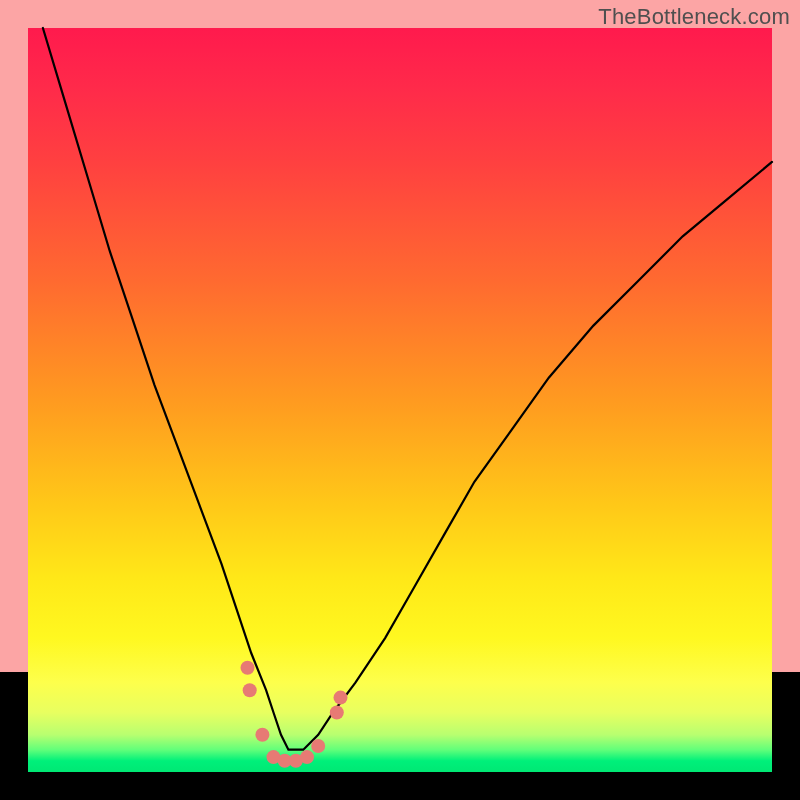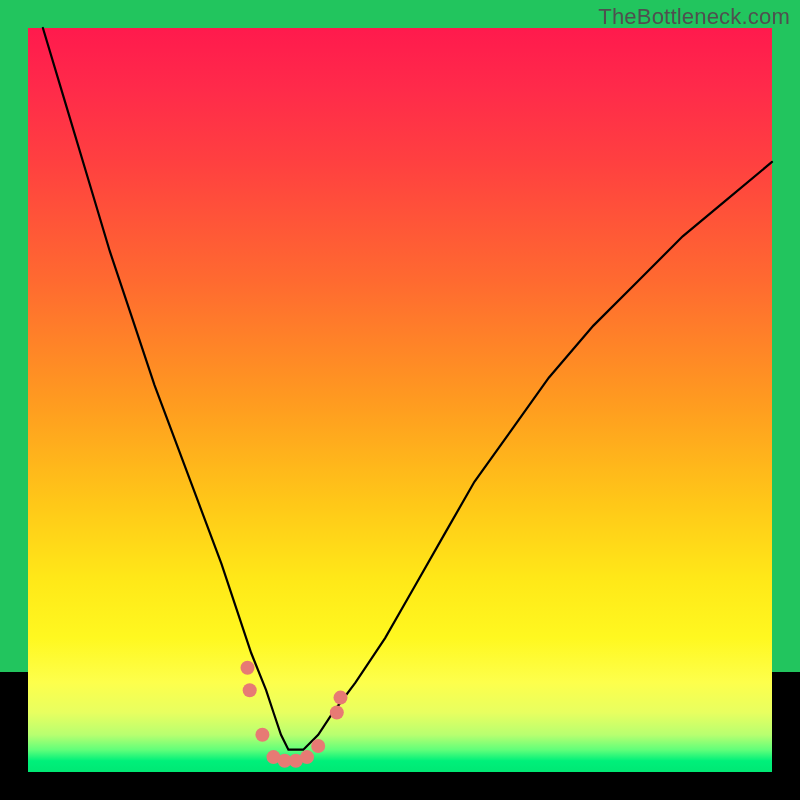--- a/index.html
+++ b/index.html
@@ -10,21 +10,21 @@
     overflow: hidden;
     background: #000;
     font-family: Arial, Helvetica, sans-serif;
   }
   .frame {
     position: absolute;
     top: 0;
     left: 0;
     width: 800px;
     height: 672px;
-    background: #22c55e;
+    background: #fca5a5;
   }
   .plot-area {
     position: absolute;
     top: 28px;
     left: 28px;
     width: 744px;
     height: 744px;
     
     background: linear-gradient(
       to bottom,

